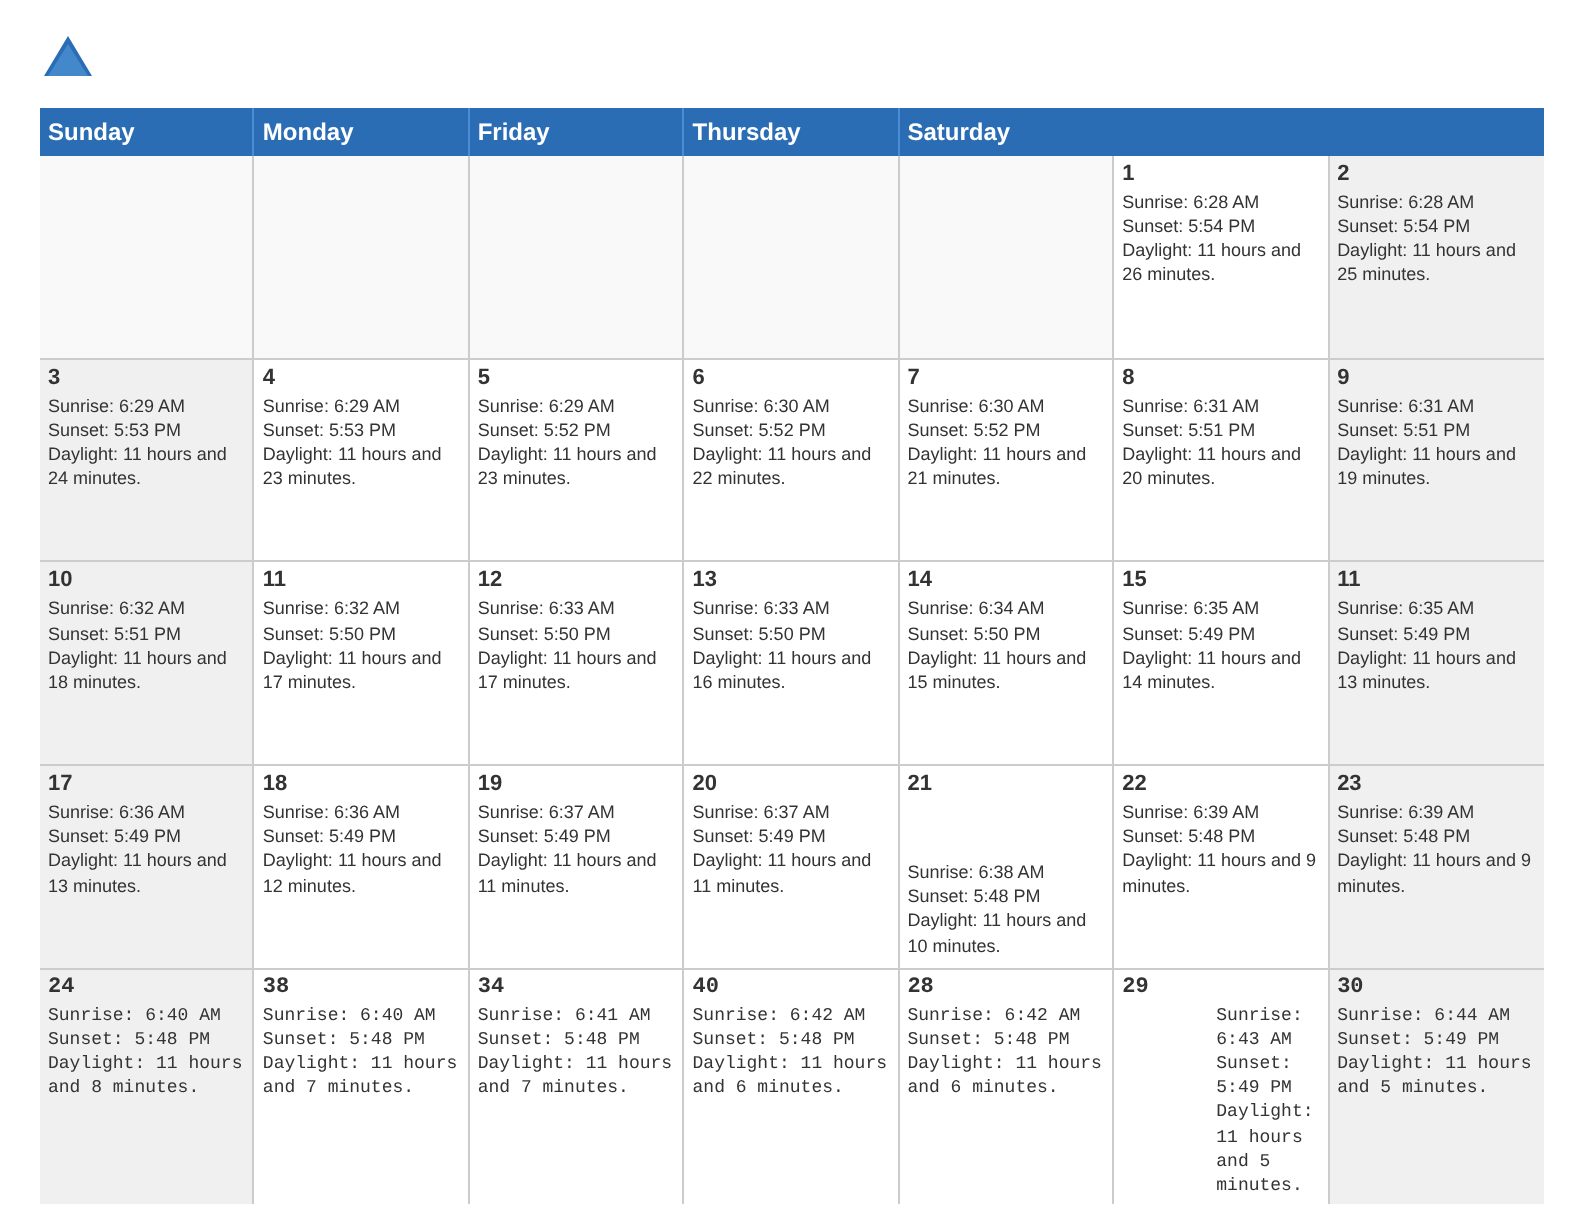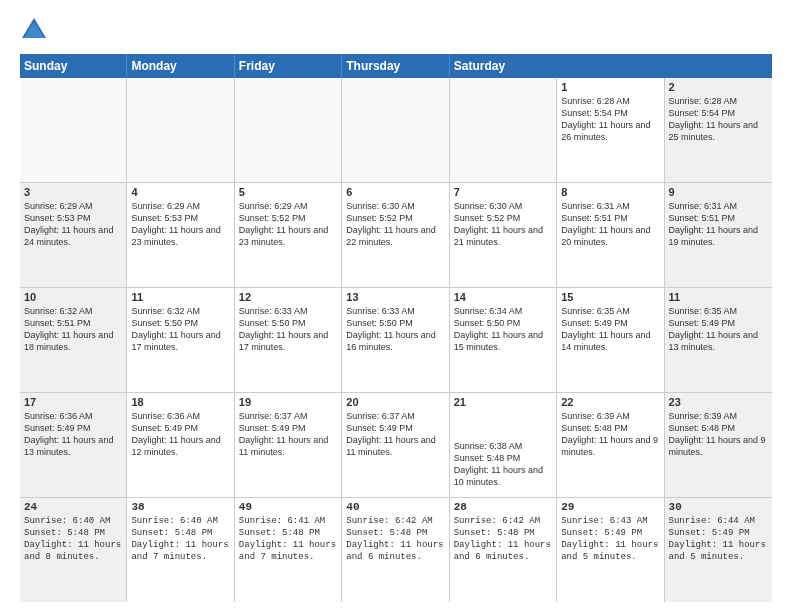--- a/index.html
+++ b/index.html
@@ -303,40 +303,40 @@
 Sunset: 5:48 PM
 Daylight: 11 hours and 8 minutes.</div>
           </div>
           <div class="cal-cell">
             <span class="day-num">38</span>
             <div class="cell-detail" style="white-space: pre-line;">Sunrise: 6:40 AM
 Sunset: 5:48 PM
 Daylight: 11 hours and 7 minutes.</div>
           </div>
           <div class="cal-cell">
-            <span class="day-num">49</span>
+            <span class="day-num">34</span>
             <div class="cell-detail" style="white-space: pre-line;">Sunrise: 6:41 AM
 Sunset: 5:48 PM
 Daylight: 11 hours and 7 minutes.</div>
           </div>
           <div class="cal-cell">
             <span class="day-num">40</span>
             <div class="cell-detail" style="white-space: pre-line;">Sunrise: 6:42 AM
 Sunset: 5:48 PM
 Daylight: 11 hours and 6 minutes.</div>
           </div>
           <div class="cal-cell">
             <span class="day-num">28</span>
             <div class="cell-detail" style="white-space: pre-line;">Sunrise: 6:42 AM
 Sunset: 5:48 PM
 Daylight: 11 hours and 6 minutes.</div>
           </div>
           <div class="cal-cell">
             <span class="day-num">29</span>
-            <div class="cell-detail" style="white-space: pre-line;">Sunrise: 6:43 AM
+            <div class="cell-detail" style="white-space: pre-line; margin-left: 47px;">Sunrise: 6:43 AM
 Sunset: 5:49 PM
 Daylight: 11 hours and 5 minutes.</div>
           </div>
           <div class="cal-cell shaded">
             <span class="day-num">30</span>
             <div class="cell-detail" style="white-space: pre-line;">Sunrise: 6:44 AM
 Sunset: 5:49 PM
 Daylight: 11 hours and 5 minutes.</div>
           </div>
         </div>

